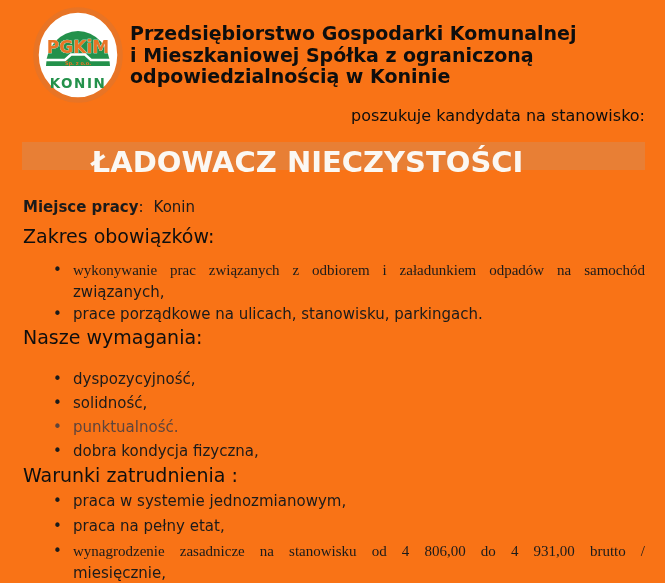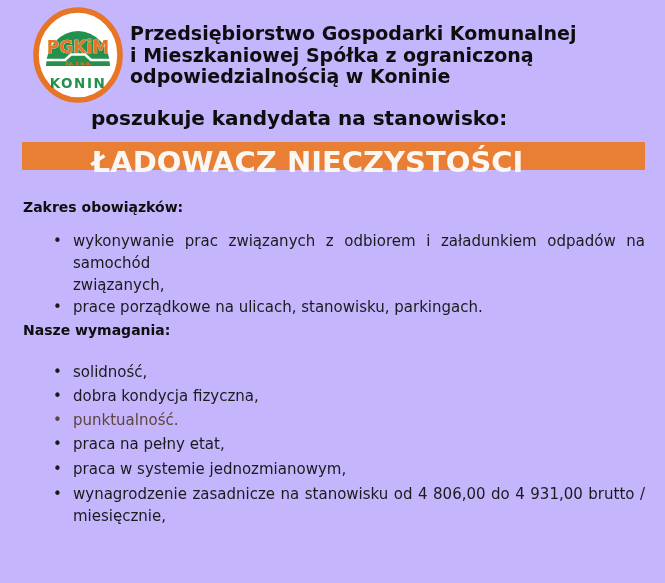--- a/index.html
+++ b/index.html
@@ -1,56 +1,56 @@
 <!DOCTYPE html>
 <html><head>
 <meta charset="utf-8">
 <style>
   html,body{margin:0;padding:0;background:#fff;}
   .page{
-    position:relative;width:665px;height:583px;background:#c4b5fd;
+    position:relative;width:665px;height:583px;background:#f97316;
     overflow:hidden;color:#161616;
     font-family:"DejaVu Sans","Liberation Sans",sans-serif;
   }
   
   .logo{position:absolute;left:33px;top:7px;width:90px;height:96px;}
   
   .company{
     position:absolute;left:130px;right:20px;top:23px;
     font-size:19px;line-height:21.5px;font-weight:bold;color:#0e0e0e;
   }
   .intro{
     position:absolute;left:91px;right:20px;top:106px;
-    text-align:left;font-size:20px;font-weight:bold;color:#0e0e0e;
+    text-align:right;font-size:16px;font-weight:normal;color:#0e0e0e;
   }
   
   .banner{position:absolute;left:22px;top:142px;width:623px;height:28px;background:#E87F35;}
   .banner-title{
     position:relative;left:-26px;text-align:center;line-height:41px;
     font-size:29px;font-weight:bold;color:#FBF8F3;letter-spacing:0;
   }
   
   .bodytext{
     position:absolute;left:23px;right:20px;top:196px;
     font-size:15px;line-height:22px;color:#1b1b1b;
   }
   .kv{margin:0 0 7px 0;}
   .kv .lbl{font-weight:bold;}
   .kv .val{margin-left:10px;}
-  h3{font-size:14px;line-height:22px;font-weight:bold;margin:0;color:#0f0f0f;}
+  h3{font-size:19px;line-height:22px;font-weight:normal;margin:0;color:#0f0f0f;}
   .h-duties{margin:0 0 12px 0;}
   .h-req{margin:1px 0 20px 0;}
   .h-cond{margin:0 0 4px 0;}
   ul{list-style:none;margin:0;padding:0 0 0 50px;}
   li{position:relative;margin:0;}
   li::before{content:"\2022";position:absolute;left:-20px;top:0;}
   .ul-req li{margin-bottom:2px;}
   .ul-cond li{margin-bottom:3px;}
   .ul-cond li.tight{margin-bottom:0;}
-  .jl{text-align:justify;text-align-last:justify;text-justify:inter-word;}
+  .jl{text-align:justify;text-align-last:justify;text-justify:inter-word;font-family:Liberation Serif, serif;}
 </style>
 </head>
 <body>
 
 <div class="page">
 
   <div class="logo">
     <svg width="90" height="96" viewBox="0 0 90 96">
       <ellipse cx="45" cy="48" rx="42" ry="45" fill="#ffffff" stroke="#E87425" stroke-width="5.5"></ellipse>
       <path d="M13 59 A 32 35 0 0 1 77 59 Z" fill="#23914B"></path>
@@ -68,40 +68,43 @@
   </div>
 
   <div class="intro">poszukuje kandydata na stanowisko:</div>
 
   <div class="banner">
     <div class="banner-title">ŁADOWACZ NIECZYSTOŚCI</div>
   </div>
 
   <div class="bodytext">
 
+    <p class="kv"><span class="lbl">Miejsce pracy</span><span>:</span><span class="val">Konin</span></p>
 
     <h3 class="h-duties">Zakres obowiązków:</h3>
     <ul class="ul-duties">
       <li>
         <div class="jl">wykonywanie prac związanych z odbiorem i załadunkiem odpadów na samochód</div>
         <div>związanych,</div>
       </li>
       <li>prace porządkowe na ulicach, stanowisku, parkingach.</li>
     </ul>
 
     <h3 class="h-req">Nasze wymagania:</h3>
     <ul class="ul-req">
+      <li>dyspozycyjność,</li>
       <li>solidność,</li>
+      <li style="color:#5E443C">punktualność.</li>
       <li>dobra kondycja fizyczna,</li>
-      <li style="color:#5E443C">punktualność.</li>
     </ul>
 
+    <h3 class="h-cond">Warunki zatrudnienia :</h3>
     <ul class="ul-cond">
+      <li>praca w systemie jednozmianowym,</li>
       <li>praca na pełny etat,</li>
-      <li>praca w systemie jednozmianowym,</li>
       <li class="tight">
         <div class="jl">wynagrodzenie zasadnicze na stanowisku od 4&nbsp;806,00 do 4&nbsp;931,00 brutto /</div>
         <div>miesięcznie,</div>
       </li>
 
     </ul>
 
   </div>
 </div>
 

